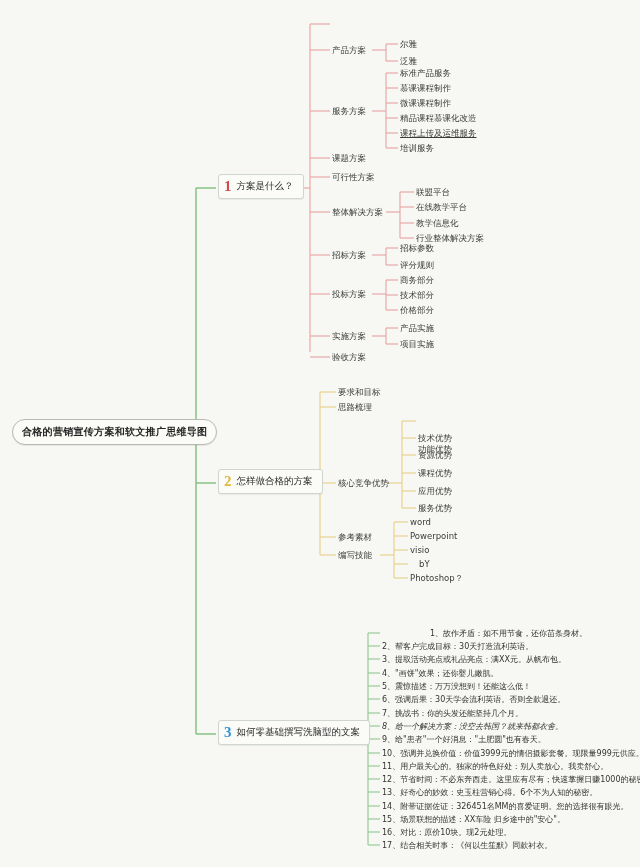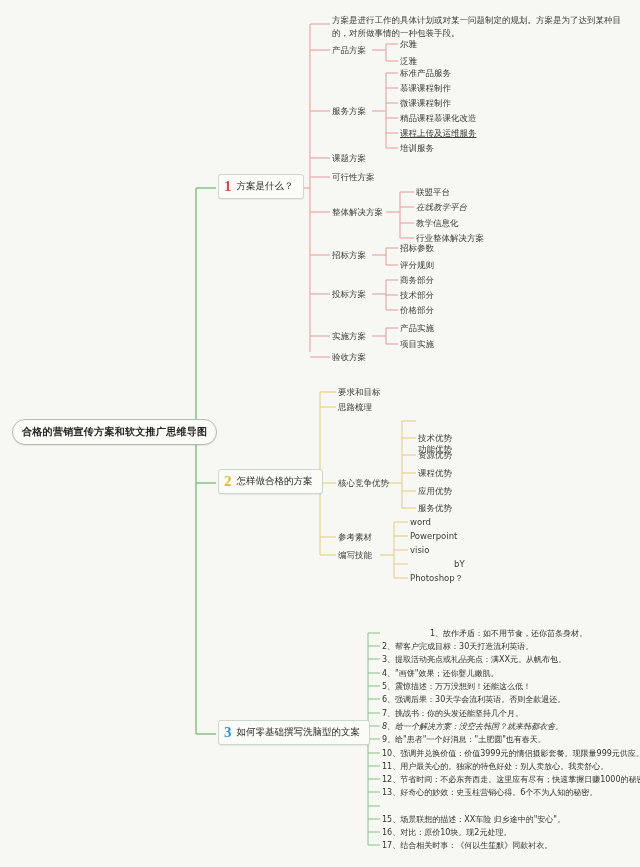--- a/index.html
+++ b/index.html
@@ -198,40 +198,39 @@
   <div class="b1 n2 b1-2">
     <span class="num">2</span>
     <span>怎样做合格的方案</span>
   </div>
 
   <div class="b1 n3 b1-3">
     <span class="num">3</span>
     <span>如何零基础撰写洗脑型的文案</span>
   </div>
 
-  <div class="para" style="left:332px;top:14px;">方案是进行工作的具体计划或对某一问题制定的规划。方案是为了达到某种目的，对所做事情的一种包装手段。</div>
 
   <div class="t" style="left:332px;top:46px;">产品方案</div>
   <div class="t" style="left:400px;top:40px;">尔雅</div>
   <div class="t" style="left:400px;top:57px;">泛雅</div>
 
   <div class="t" style="left:332px;top:107px;">服务方案</div>
   <div class="t" style="left:400px;top:69px;">标准产品服务</div>
   <div class="t" style="left:400px;top:84px;">慕课课程制作</div>
   <div class="t" style="left:400px;top:99px;">微课课程制作</div>
   <div class="t" style="left:400px;top:114px;">精品课程慕课化改造</div>
   <div class="t" style="left:400px;top:129px;text-decoration:underline;">课程上传及运维服务</div>
   <div class="t" style="left:400px;top:144px;">培训服务</div>
 
   <div class="t" style="left:332px;top:154px;">课题方案</div>
   <div class="t" style="left:332px;top:173px;">可行性方案</div>
 
   <div class="t" style="left:332px;top:208px;">整体解决方案</div>
   <div class="t" style="left:416px;top:188px;">联盟平台</div>
-  <div class="t" style="left:416px;top:203px;font-style:italic;">在线教学平台</div>
+  <div class="t" style="left:416px;top:203px;">在线教学平台</div>
   <div class="t" style="left:416px;top:219px;">教学信息化</div>
   <div class="t" style="left:416px;top:234px;">行业整体解决方案</div>
 
   <div class="t" style="left:332px;top:251px;">招标方案</div>
   <div class="t" style="left:400px;top:244px;">招标参数</div>
   <div class="t" style="left:400px;top:261px;">评分规则</div>
 
   <div class="t" style="left:332px;top:290px;">投标方案</div>
   <div class="t" style="left:400px;top:276px;">商务部分</div>
   <div class="t" style="left:400px;top:291px;">技术部分</div>
@@ -253,33 +252,34 @@
   <div class="t" style="left:418px;top:469px;">课程优势</div>
   <div class="t" style="left:418px;top:487px;">应用优势</div>
   <div class="t" style="left:418px;top:504px;">服务优势</div>
 
   <div class="t" style="left:338px;top:533px;">参考素材</div>
 
   <div class="t" style="left:338px;top:551px;">编写技能</div>
   <div class="t" style="left:410px;top:518px;">word</div>
   <div class="t" style="left:410px;top:532px;">Powerpoint</div>
   <div class="t" style="left:410px;top:546px;">visio</div>
-  <div class="t" style="left:426px;top:560px;padding-left:28px;">bY</div>
+  <div class="t" style="left:391px;top:560px;padding-left:28px;">bY</div>
   <div class="t" style="left:410px;top:574px;">Photoshop？</div>
 
   <div class="listitem" style="left:382px;top:629px;margin-left:48px;">1、故作矛盾：如不用节食，还你苗条身材。</div>
   <div class="listitem" style="left:382px;top:642px;">2、帮客户完成目标：30天打造流利英语。</div>
   <div class="listitem" style="left:382px;top:655px;">3、提取活动亮点或礼品亮点：满XX元。从帆布包。</div>
   <div class="listitem" style="left:382px;top:669px;">4、"画饼"效果；还你婴儿嫩肌。</div>
   <div class="listitem" style="left:382px;top:682px;">5、震惊描述：万万没想到！还能这么低！</div>
   <div class="listitem" style="left:382px;top:695px;">6、强调后果：30天学会流利英语。否则全款退还。</div>
   <div class="listitem" style="left:382px;top:709px;">7、挑战书：你的头发还能坚持几个月。</div>
   <div class="listitem" style="left:382px;top:722px;font-style:italic;">8、给一个解决方案：没空去韩国？就来韩都衣舍。</div>
   <div class="listitem" style="left:382px;top:735px;">9、给"患者"一个好消息："土肥圆"也有春天。</div>
   <div class="listitem" style="left:382px;top:749px;">10、强调并兑换价值：价值3999元的情侣摄影套餐。现限量999元供应。</div>
   <div class="listitem" style="left:382px;top:762px;">11、用户最关心的。独家的特色好处：别人卖放心。我卖舒心。</div>
   <div class="listitem" style="left:382px;top:775px;">12、节省时间：不必东奔西走。这里应有尽有；快速掌握日赚1000的秘密。</div>
   <div class="listitem" style="left:382px;top:788px;">13、好奇心的妙效：史玉柱营销心得。6个不为人知的秘密。</div>
+  <div class="listitem" style="left:382px;top:802px;">14、附带证据佐证：326451名MM的喜爱证明。您的选择很有眼光。</div>
   <div class="listitem" style="left:382px;top:815px;">15、场景联想的描述：XX车险 归乡途中的"安心"。</div>
   <div class="listitem" style="left:382px;top:828px;">16、对比：原价10块。现2元处理。</div>
   <div class="listitem" style="left:382px;top:841px;">17、结合相关时事：《何以生笙默》同款衬衣。</div>
 
 </div>
 
 </body></html>

